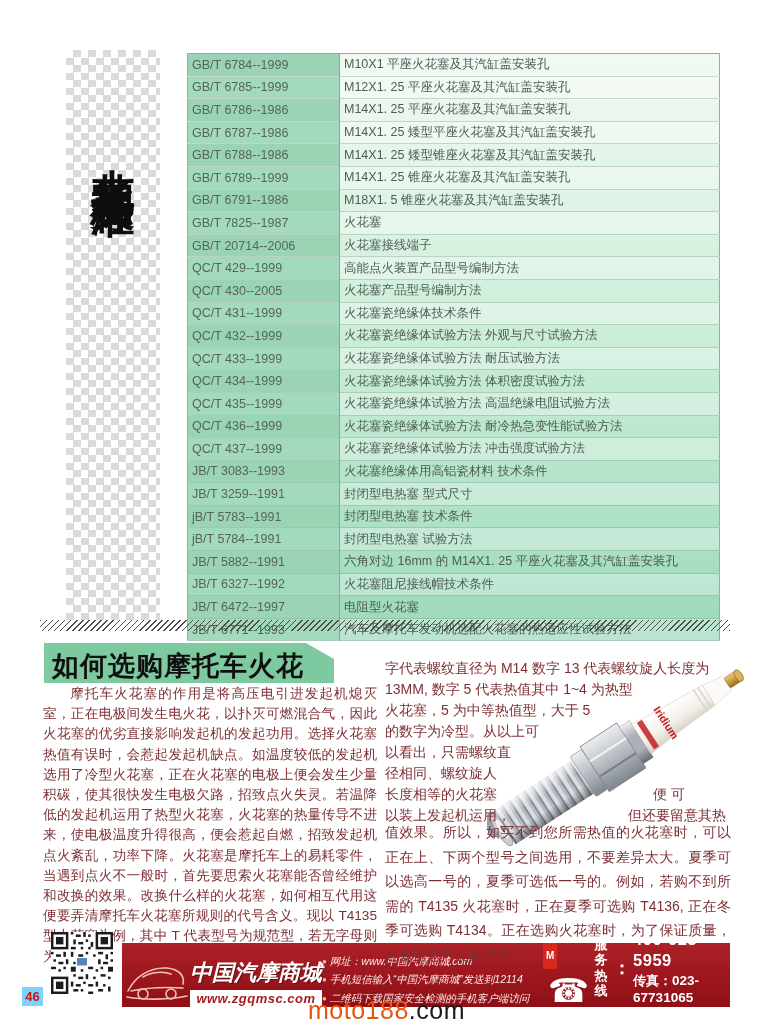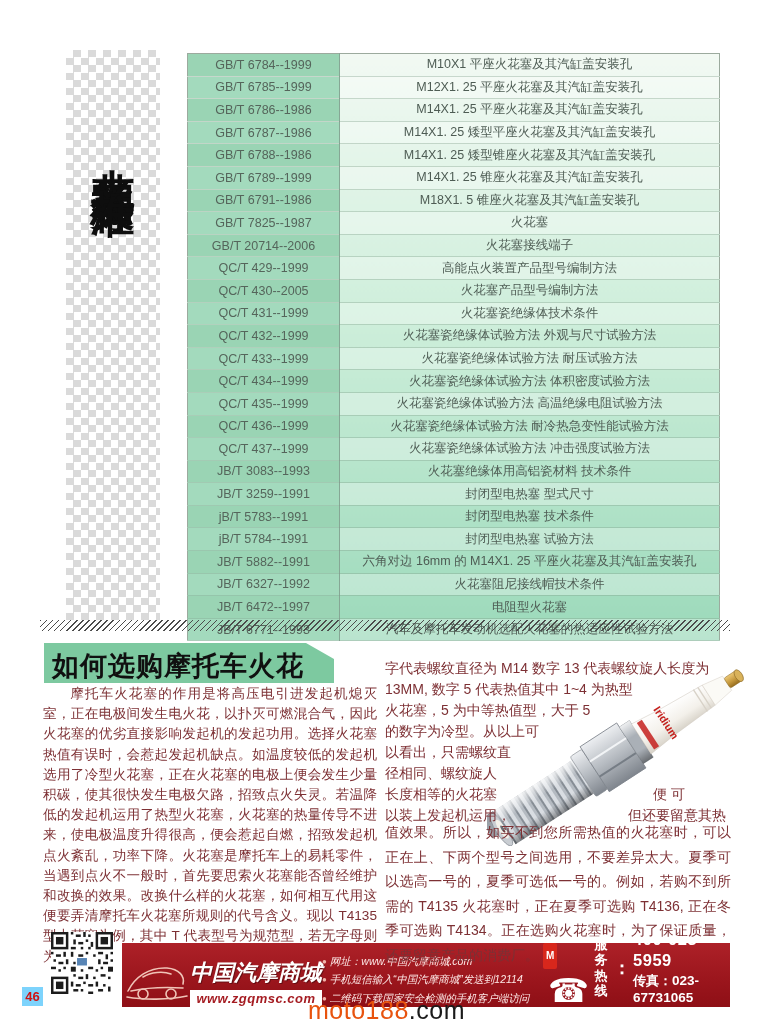--- a/index.html
+++ b/index.html
@@ -12,21 +12,21 @@
     background-size:15px 15px;}
   .v-title{position:absolute;left:50%;top:84px;transform:translateX(-50%);
     writing-mode:vertical-rl;text-orientation:upright;
     font-size:44px;font-weight:900;color:#0e0e0e;letter-spacing:4px;line-height:1;}
 
   
   .standards{position:absolute;left:187px;top:53px;width:533px;border-collapse:collapse;
     table-layout:fixed;font-size:12.5px;color:#4e5c54;
     background:linear-gradient(to bottom,#f2f9f3 0%,#cdeeda 46%,#9bd9ba 100%);
     border:1px solid #9caa9e;}
-  .standards td{height:21.6px;padding:0 4px;text-align:center;white-space:nowrap;overflow:hidden;
+  .standards td{height:21.6px;padding:0 4px;white-space:nowrap;overflow:hidden;
     border-top:1px solid rgba(255,255,255,.85);border-bottom:1px solid rgba(125,155,135,.35);}
   .standards tr:first-child td{border-top:none}
   .standards td.code{width:143px;background:#9ad4b4;border-right:1px solid #86a795;color:#55655b;}
   .standards tr:nth-child(even) td.code{background:#a3dabd;}
   .standards tr:nth-child(even) td.title{background:rgba(255,255,255,.30);}
 
   
   .hatch{position:absolute;left:40px;top:620px;width:690px;height:11px;
     background:repeating-linear-gradient(135deg,#4c4c4c 0 1.1px,transparent 1.1px 4.3px);}
 

